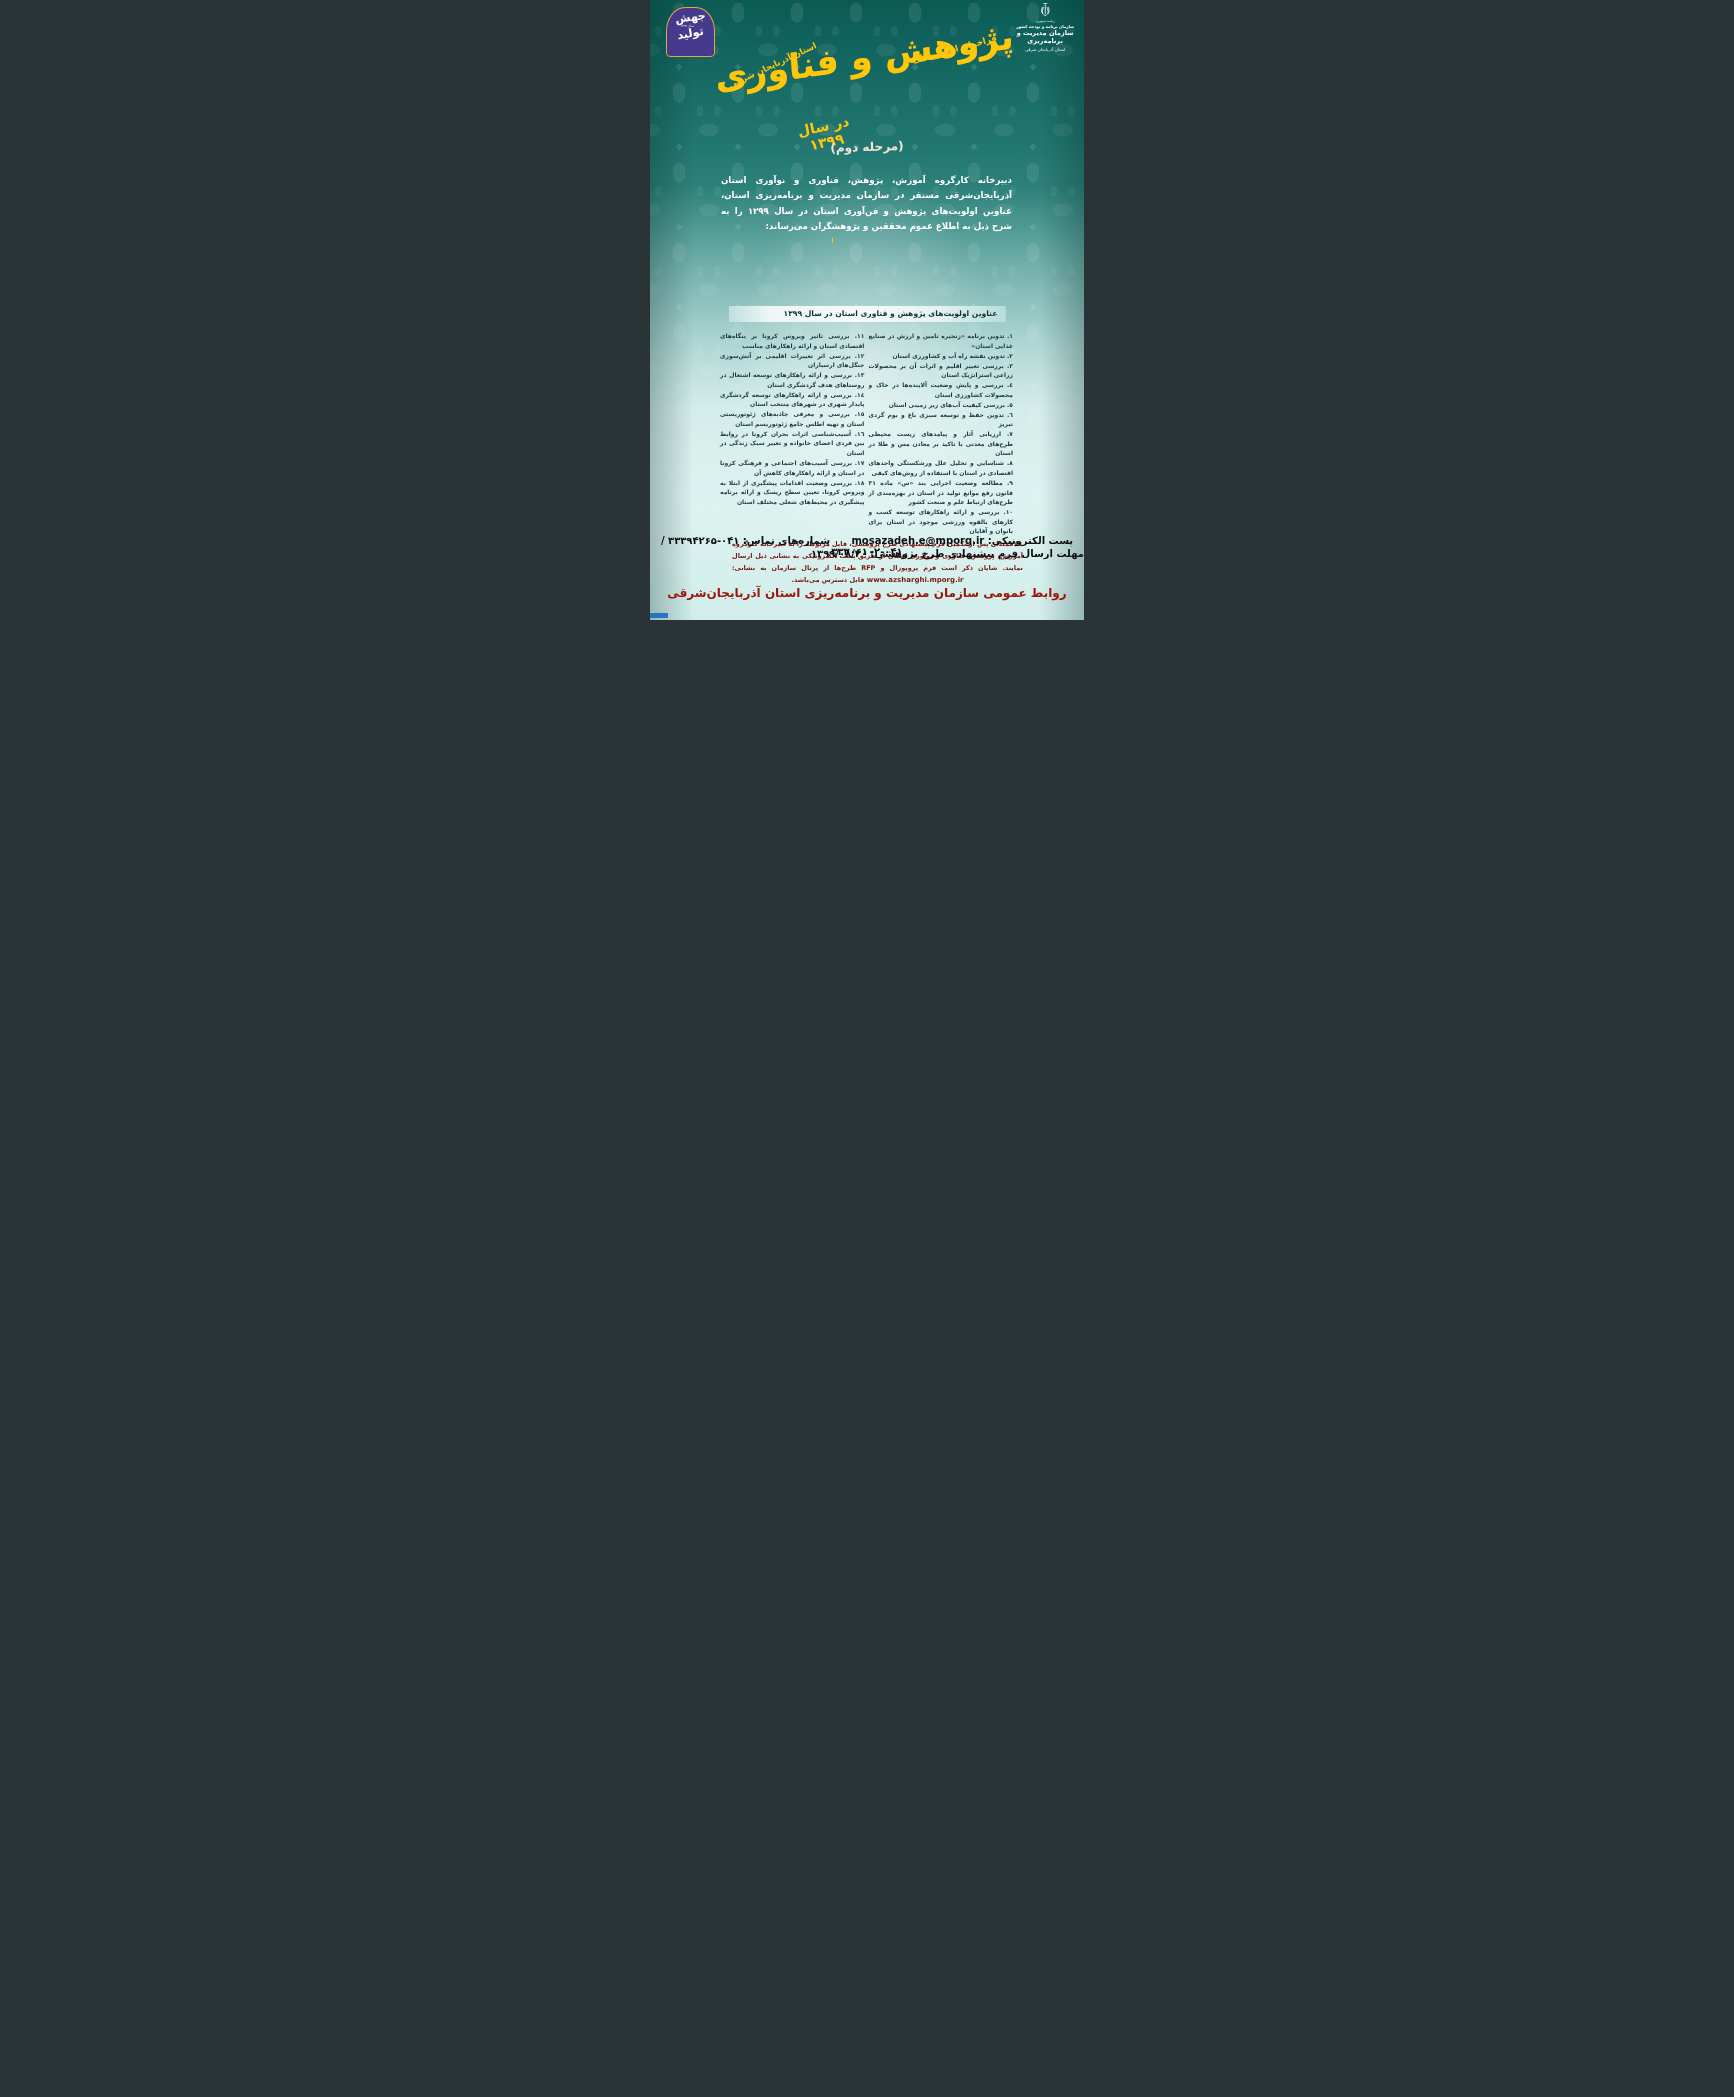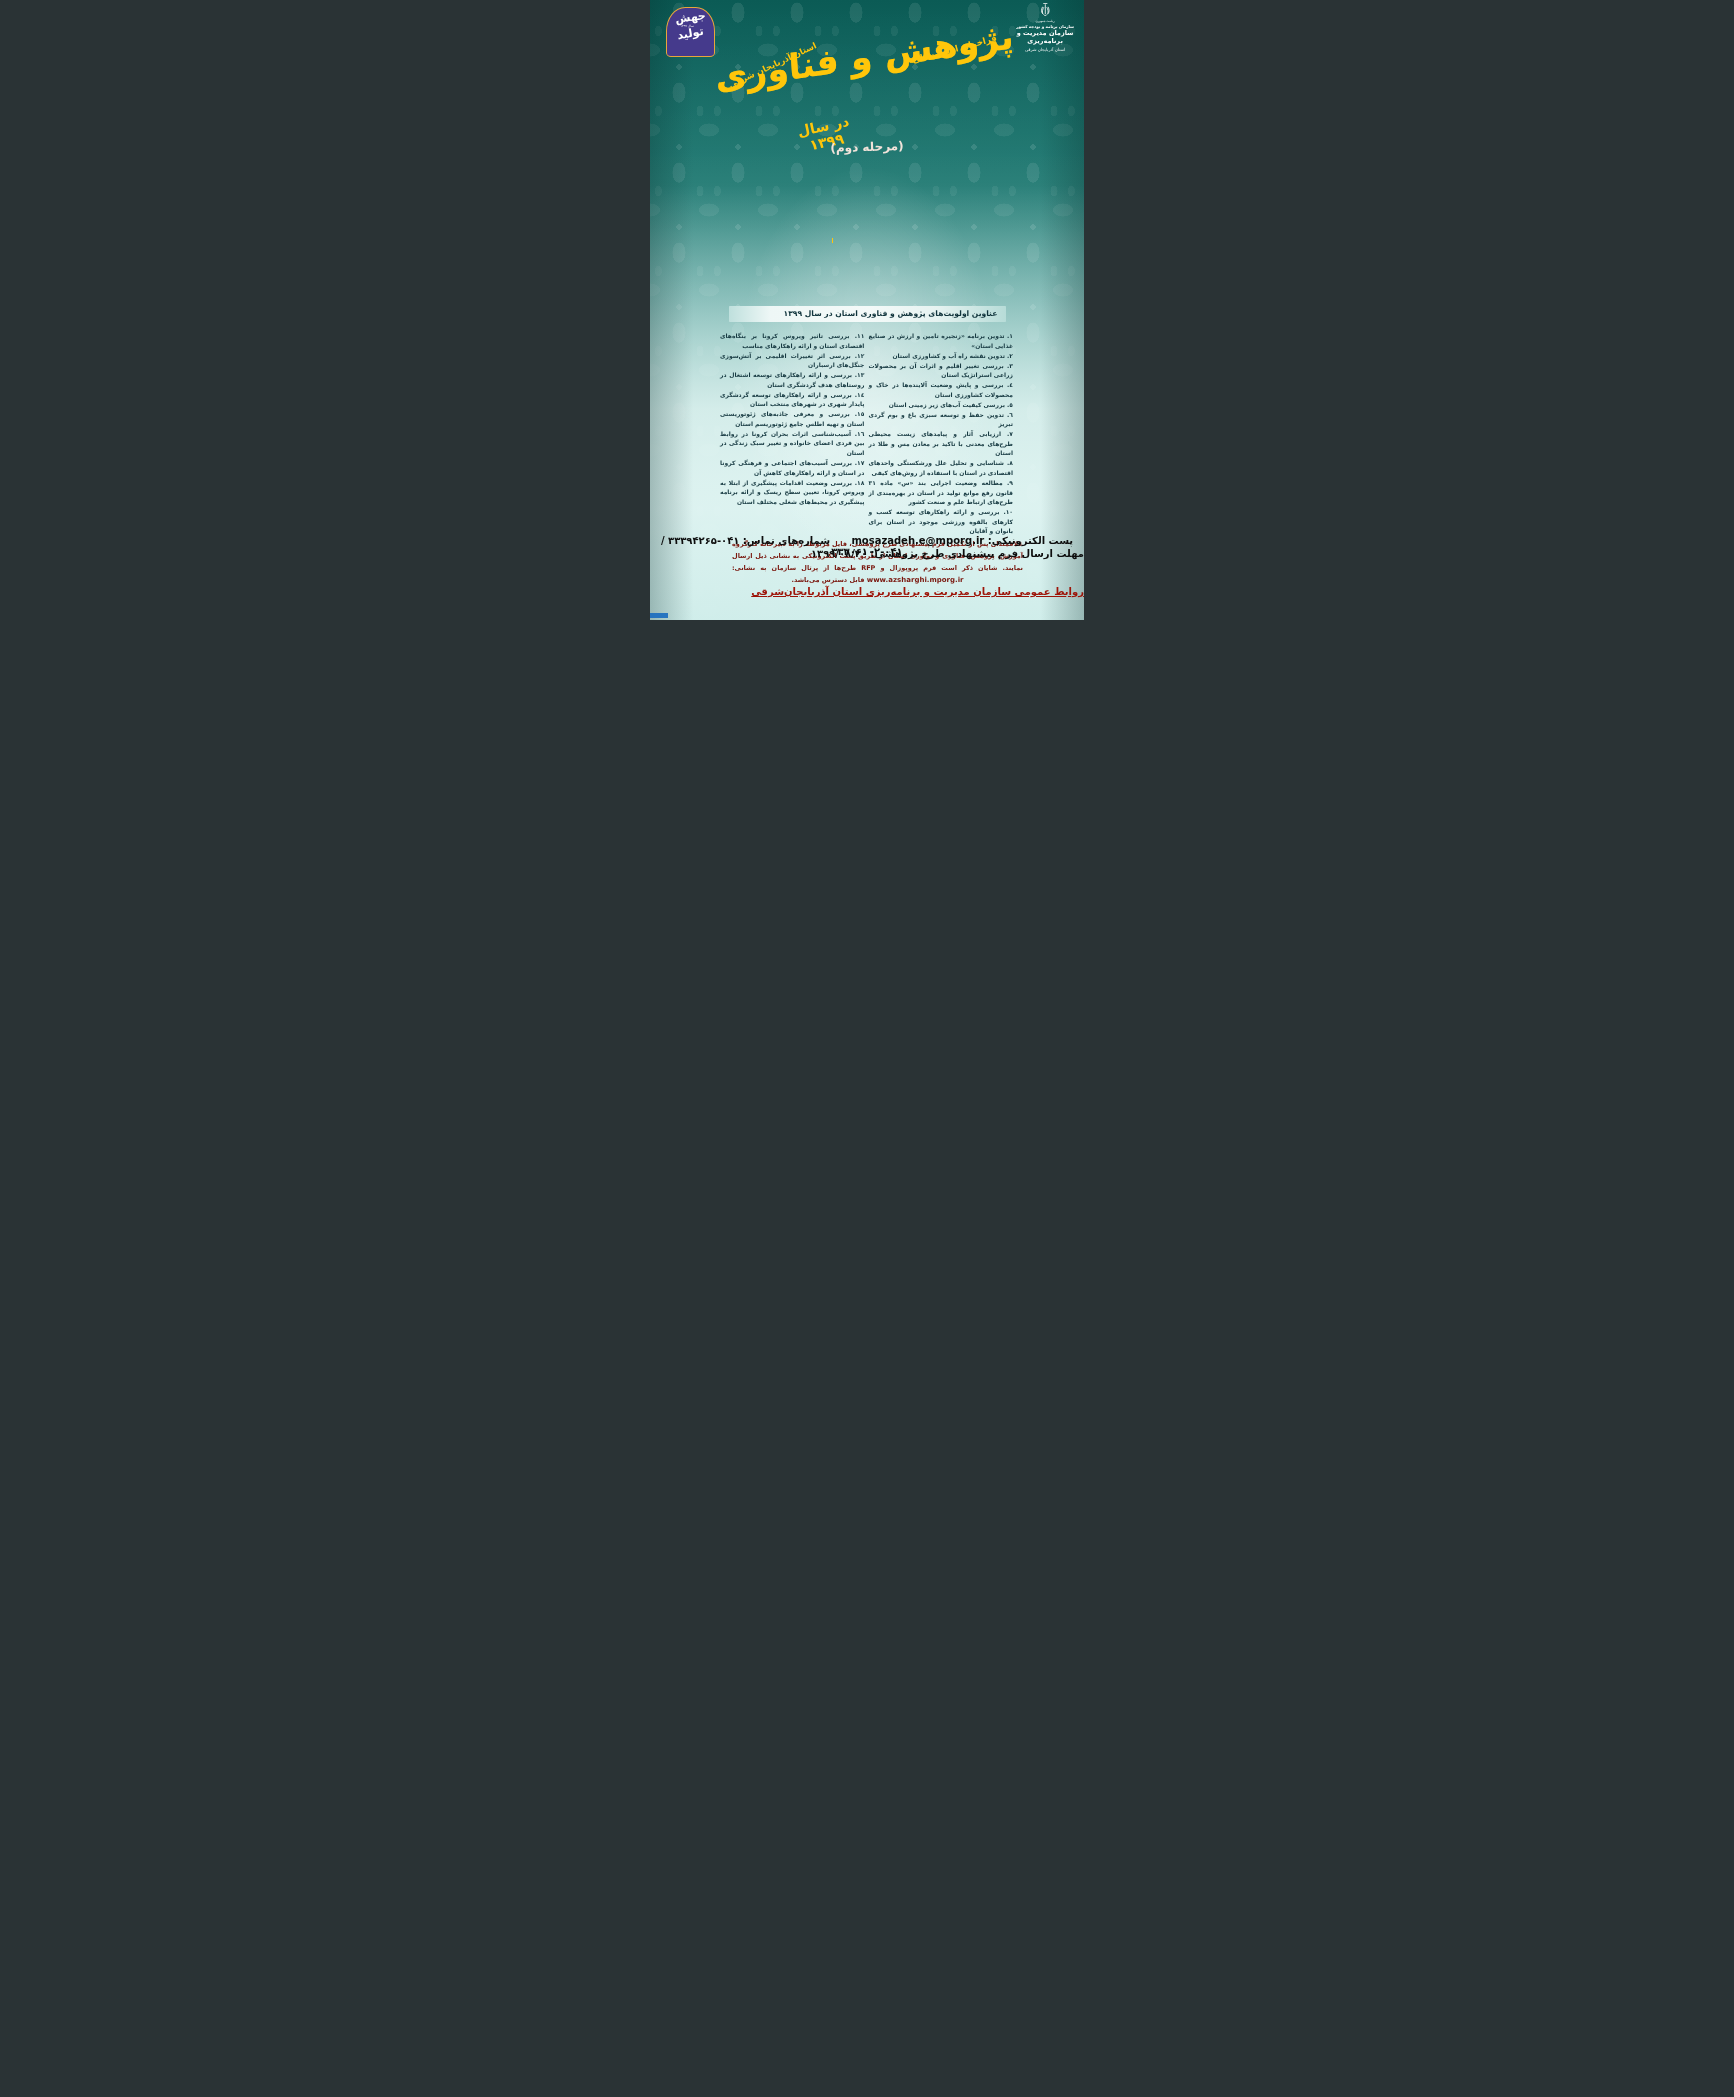--- a/index.html
+++ b/index.html
@@ -113,22 +113,22 @@
   .contact{
     position:absolute; left:0; right:0; top:535px; text-align:center;
     color:#0d0d0d; font-size:10px; font-weight:bold;
   }
   .contact .gap{display:inline-block; width:14.3px;}
   .deadline{
     position:absolute; left:0; right:0; top:548px; text-align:right;
     color:#0d0d0d; font-size:10px; font-weight:bold;
   }
   .footer{
-    position:absolute; left:0; right:0; top:586px; 
-    color:#9d1408; font-size:10px; font-weight:bold;text-decoration:underline;
+    position:absolute; left:0; right:0; top:586px; text-align:center;
+    color:#9d1408; font-size:12px; font-weight:bold;
   }
   .watermark{
     position:absolute; left:0; top:613px; width:17.6px; height:5px;
     background:#1a6bbf; opacity:.9;
   }
 </style>
 </head>
 <body>
 
 <div class="poster">
@@ -157,20 +157,21 @@
     <span class="o3">سازمان مدیریت و برنامه‌ریزی</span>
     <span class="o4">استان آذربایجان شرقی</span>
   </div>
 
   <div class="t-call">فراخوان اولویت‌های</div>
   <div class="t-main">پژوهش و فناوری</div>
   <div class="t-prov">استان آذربایجان شرقی</div>
   <div class="t-year">در سال ۱۳۹۹</div>
   <div class="stage">(مرحله دوم)</div>
 
+  <div class="intro">دبیرخانه کارگروه آموزش، پژوهش، فناوری و نوآوری استان آذربایجان‌شرقی مستقر در سازمان مدیریت و برنامه‌ریزی استان، عناوین اولویت‌های پژوهش و فن‌آوری استان در سال ۱۳۹۹ را به شرح ذیل به اطلاع عموم محققین و پژوهشگران می‌رساند:</div>
   <div class="tick"></div>
 
   <div class="p-header">عناوین اولویت‌های پژوهش و فناوری استان در سال ۱۳۹۹</div>
   <div class="p-cols">
     <div class="p-col">
         <div class="p-item">۱. تدوین برنامه «زنجیره تامین و ارزش در صنایع غذایی استان»</div>
         <div class="p-item">۲. تدوین نقشه راه آب و کشاورزی استان</div>
         <div class="p-item">۳. بررسی تغییر اقلیم و اثرات آن بر محصولات زراعی استراتژیک استان</div>
         <div class="p-item">٤. بررسی و پایش وضعیت آلاینده‌ها در خاک و محصولات کشاورزی استان</div>
         <div class="p-item">٥. بررسی کیفیت آب‌های زیر زمینی استان</div>

